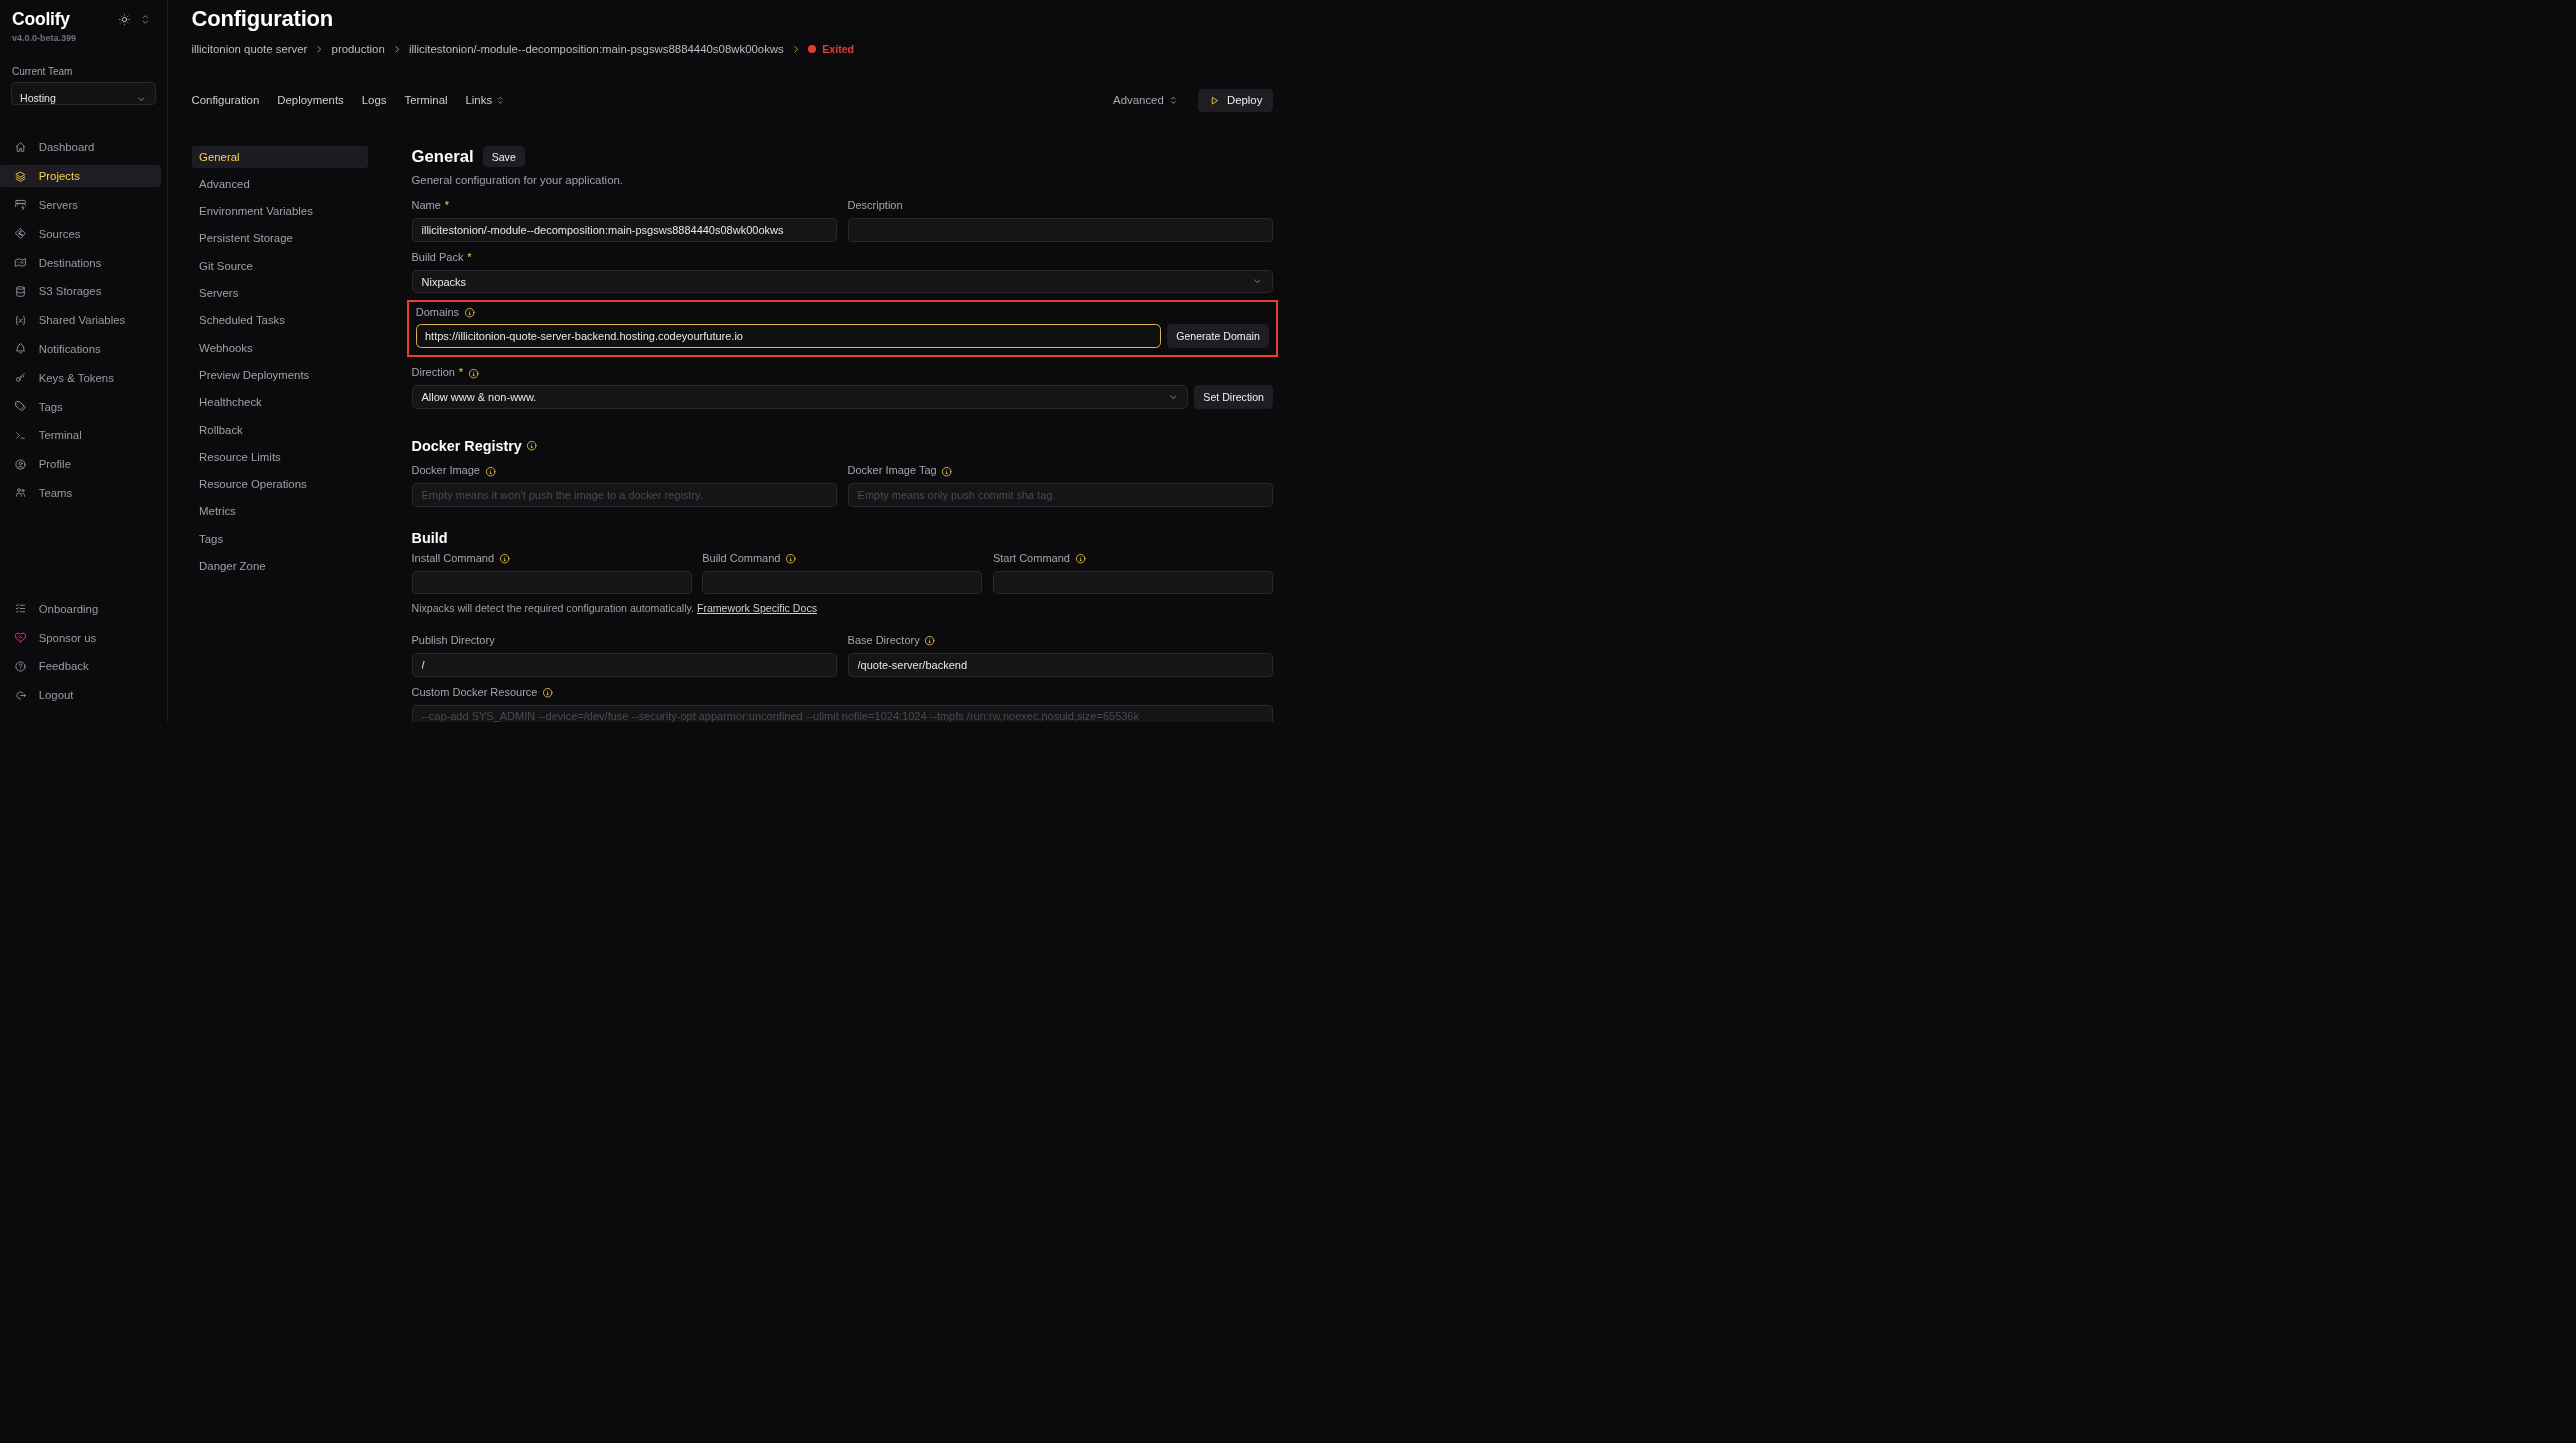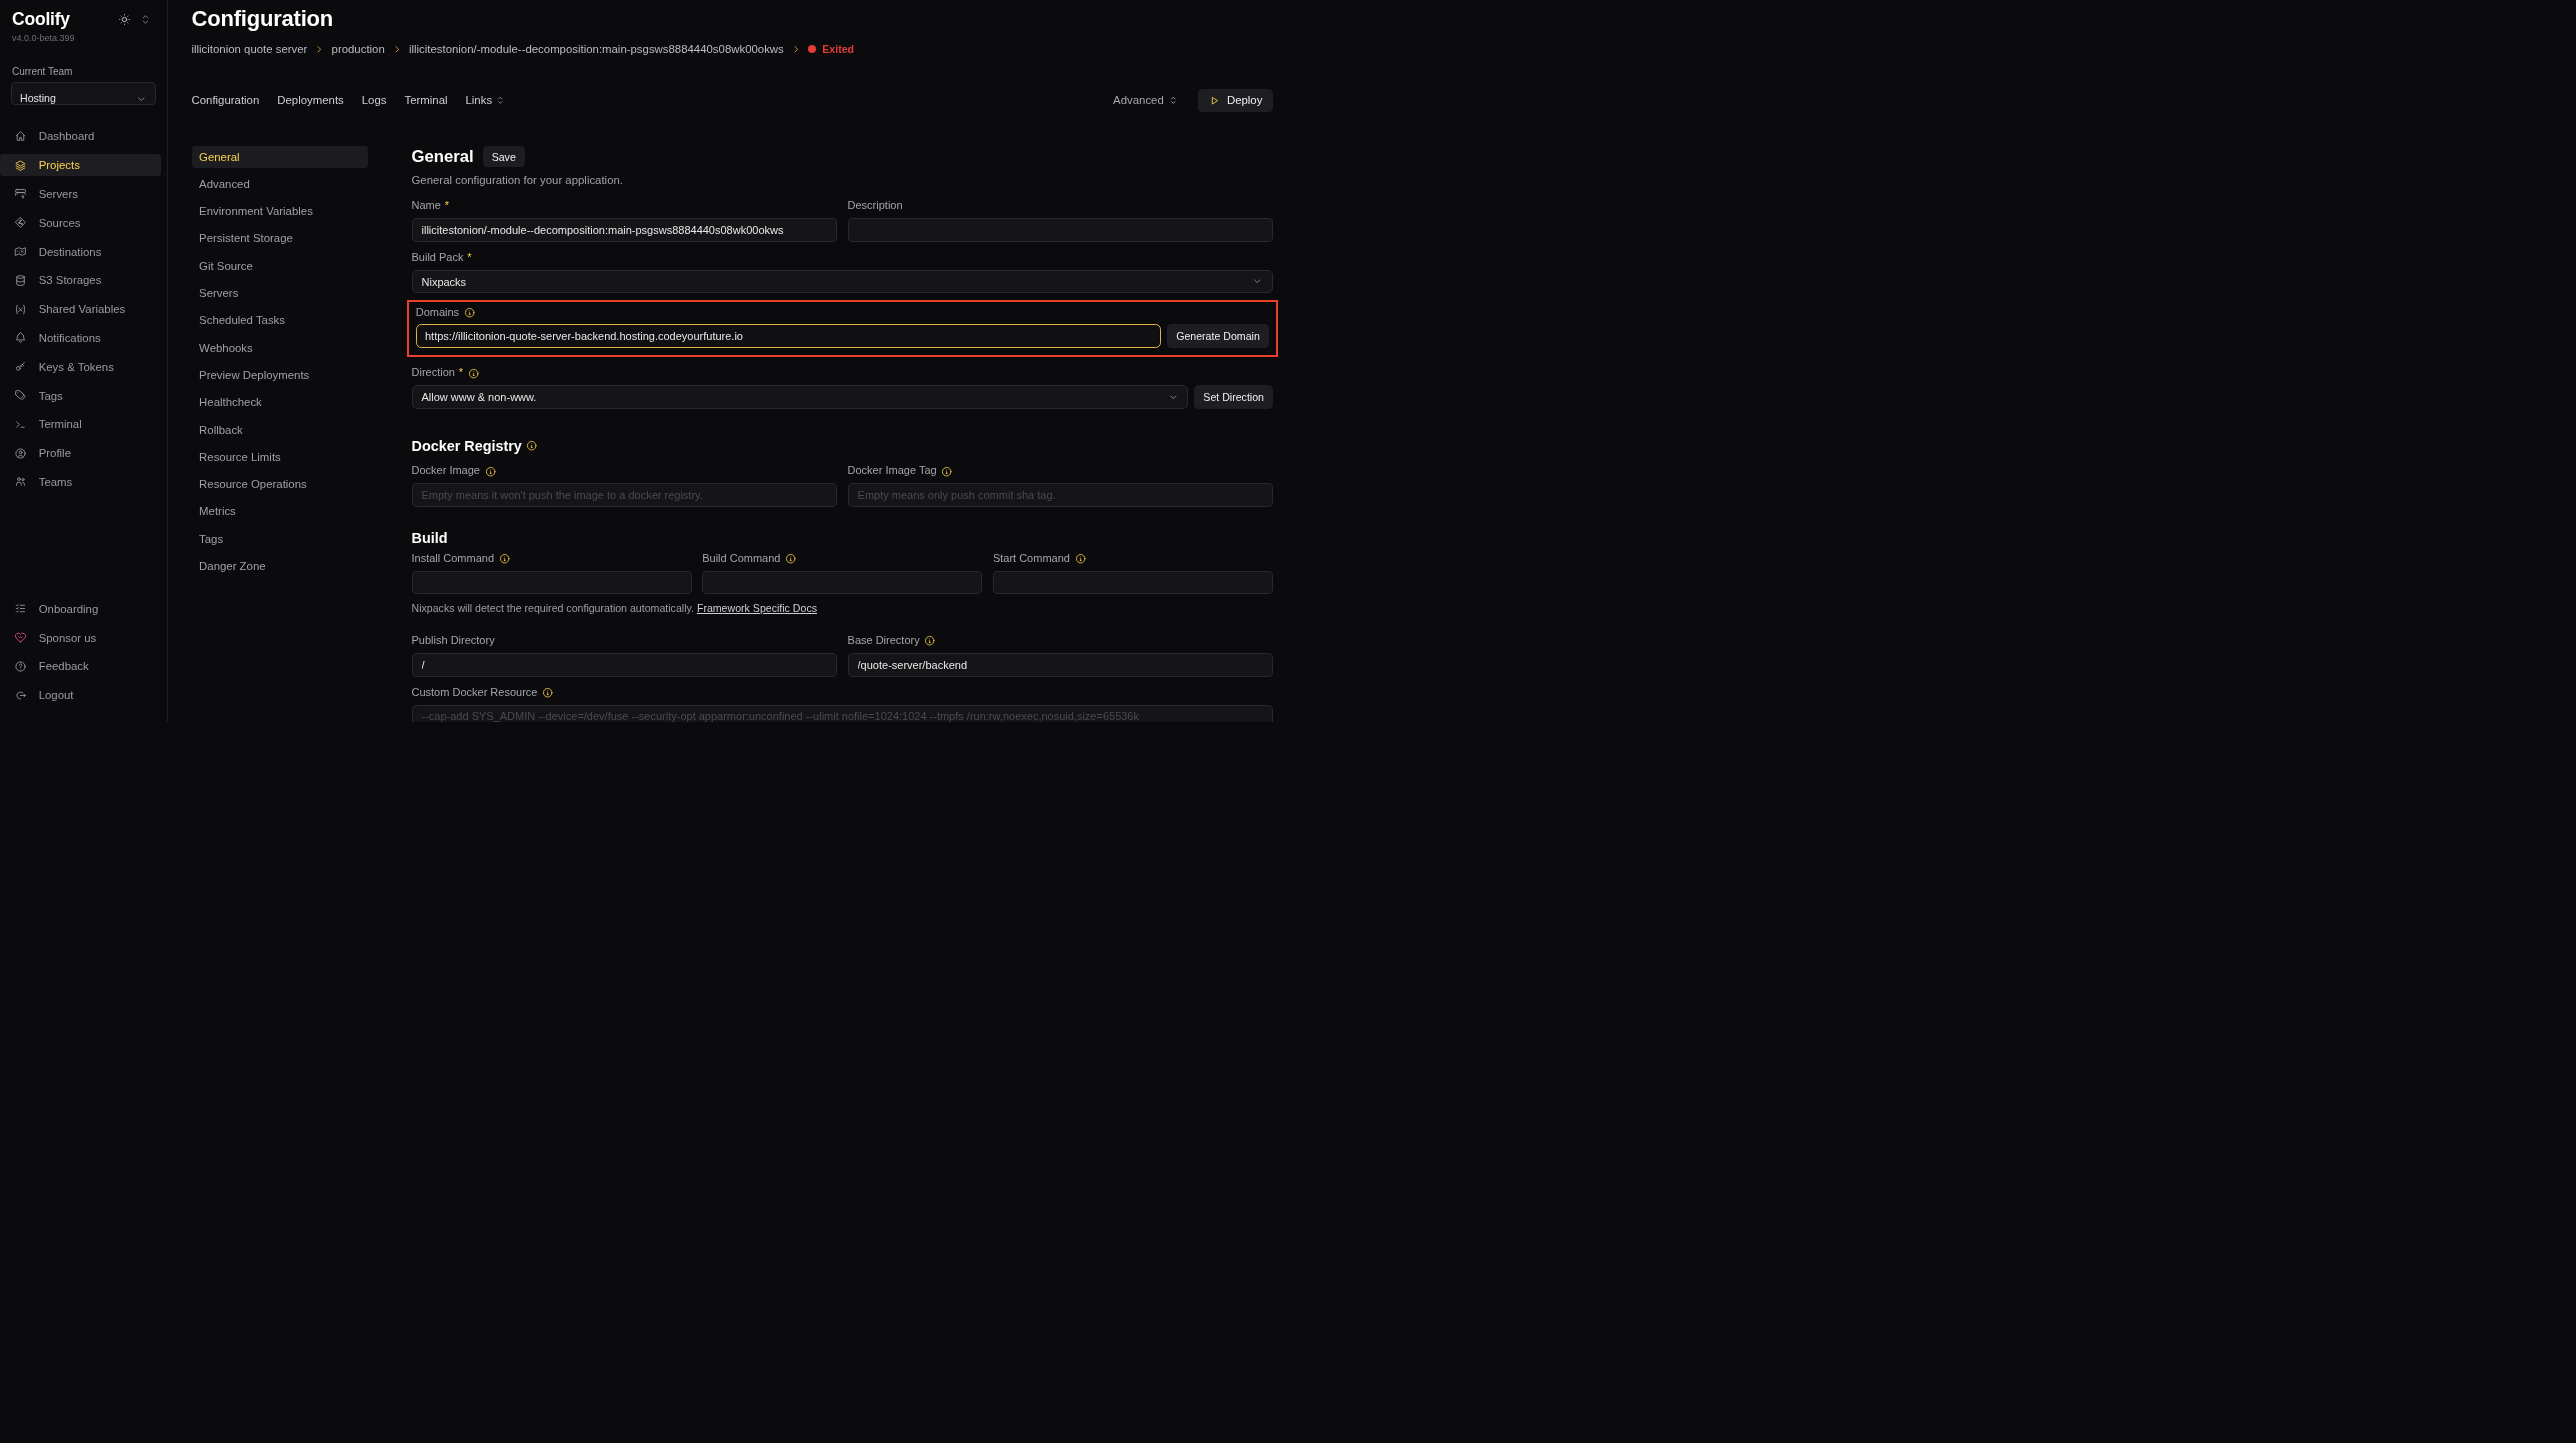--- a/index.html
+++ b/index.html
@@ -14,26 +14,26 @@
   .ic-sm { width:10.6px; height:10.6px; stroke:currentColor; fill:none; stroke-width:2; stroke-linecap:round; stroke-linejoin:round; }
   .info { width:11.4px; height:11.4px; stroke:#f0c64a; fill:none; stroke-width:1.8; stroke-linecap:round; stroke-linejoin:round; margin-left:4.6px; flex:0 0 auto; }
 
   
   .sidebar { width:168px; flex:0 0 168px; border-right:0.8px solid #1f1f23; display:flex; flex-direction:column; padding:7.6px 0 9px 0; }
   .brandrow { display:flex; align-items:center; padding:1.5px 15px 0 12px; }
   .brand { color:#fff; font-size:17.5px; font-weight:bold; letter-spacing:-0.2px; }
   .brandrow .spacer { flex:1; }
   .theme-ic { color:#d7d7dc; margin-right:7.6px; }
   .sel-ic { color:#8f8f97; }
-  .version { color:#6f6f78; font-size:9px; padding:3px 12px 0 12px; }
+  .version { color:#6f6f78; font-size:9px; padding:3px 12px 0 12px;font-weight:bold; }
   .team-label { color:#a1a1aa; font-size:10px; padding:23px 12px 0 12px; }
   .team-select { margin:5.3px 11.4px 0 11.4px; height:23px; background:#131315; border:0.8px solid #2a2a2e; border-radius:4.6px;
     display:flex; align-items:flex-end; padding:0 7.6px; color:#e4e4e7; font-size:10.6px; }
   .team-select .spacer { flex:1; }
-  .nav { margin-top:20px; }
+  .nav { margin-top:31px; }
   .nav-item { height:22px; margin:0 6px 6.8px 0; display:flex; align-items:center; padding-left:13.7px; color:#9a9aa2; font-size:11.4px; border-radius:3px; cursor:pointer; }
   .nav-item .lab { margin-left:12px; white-space:nowrap; }
   .nav-item.active { background:#1e1e22; color:#fcd34d; }
   .nav-item.pink svg { color:#ec4899; }
   .sb-spacer { flex:1; }
 
   
   .main { flex:1; display:flex; flex-direction:column; padding:6px 15px 0 23.5px; min-width:0; }
   .page-title { color:#fff; font-size:22px; font-weight:bold; line-height:26px; letter-spacing:-0.2px; }
   .crumbs { margin-top:10.6px; display:flex; align-items:center; gap:6.8px; font-size:11.4px; color:#bdbdc3; line-height:13px; }

